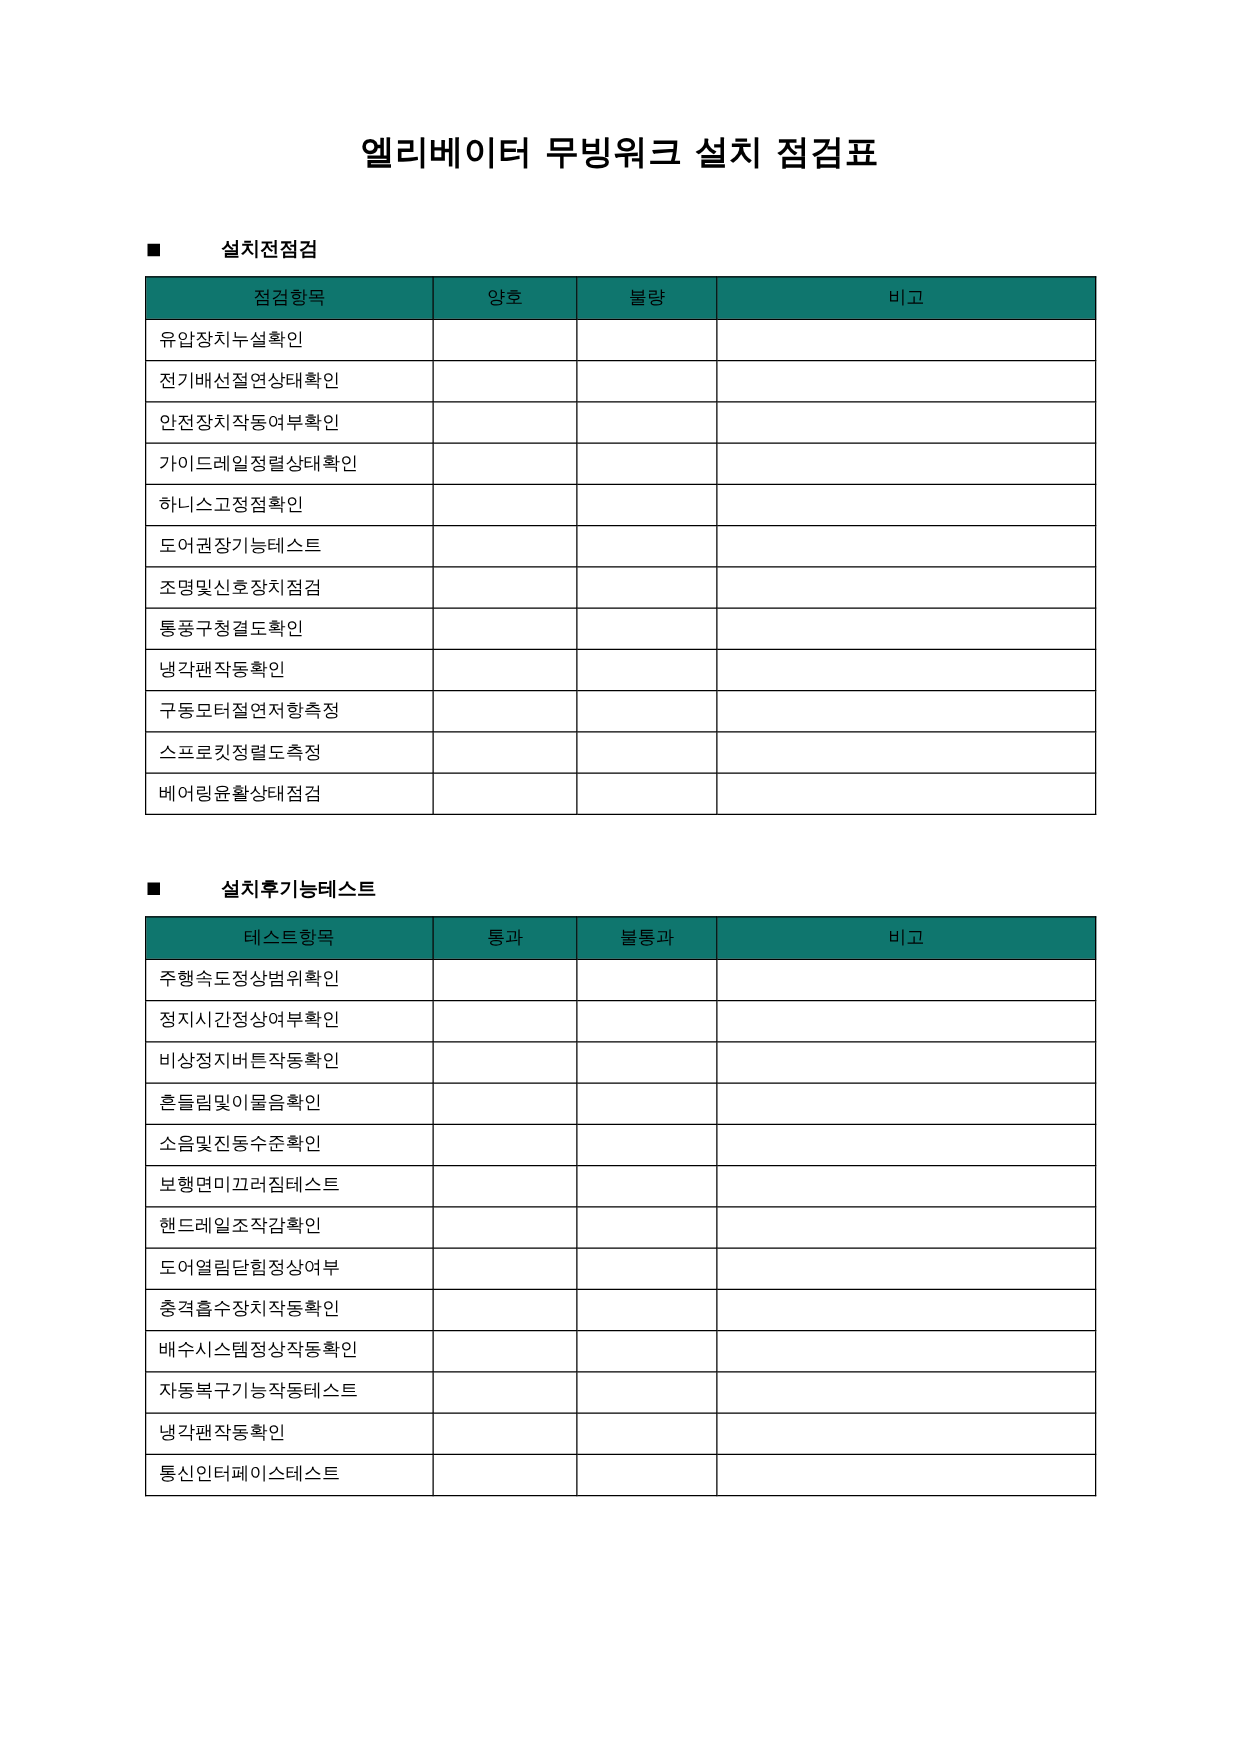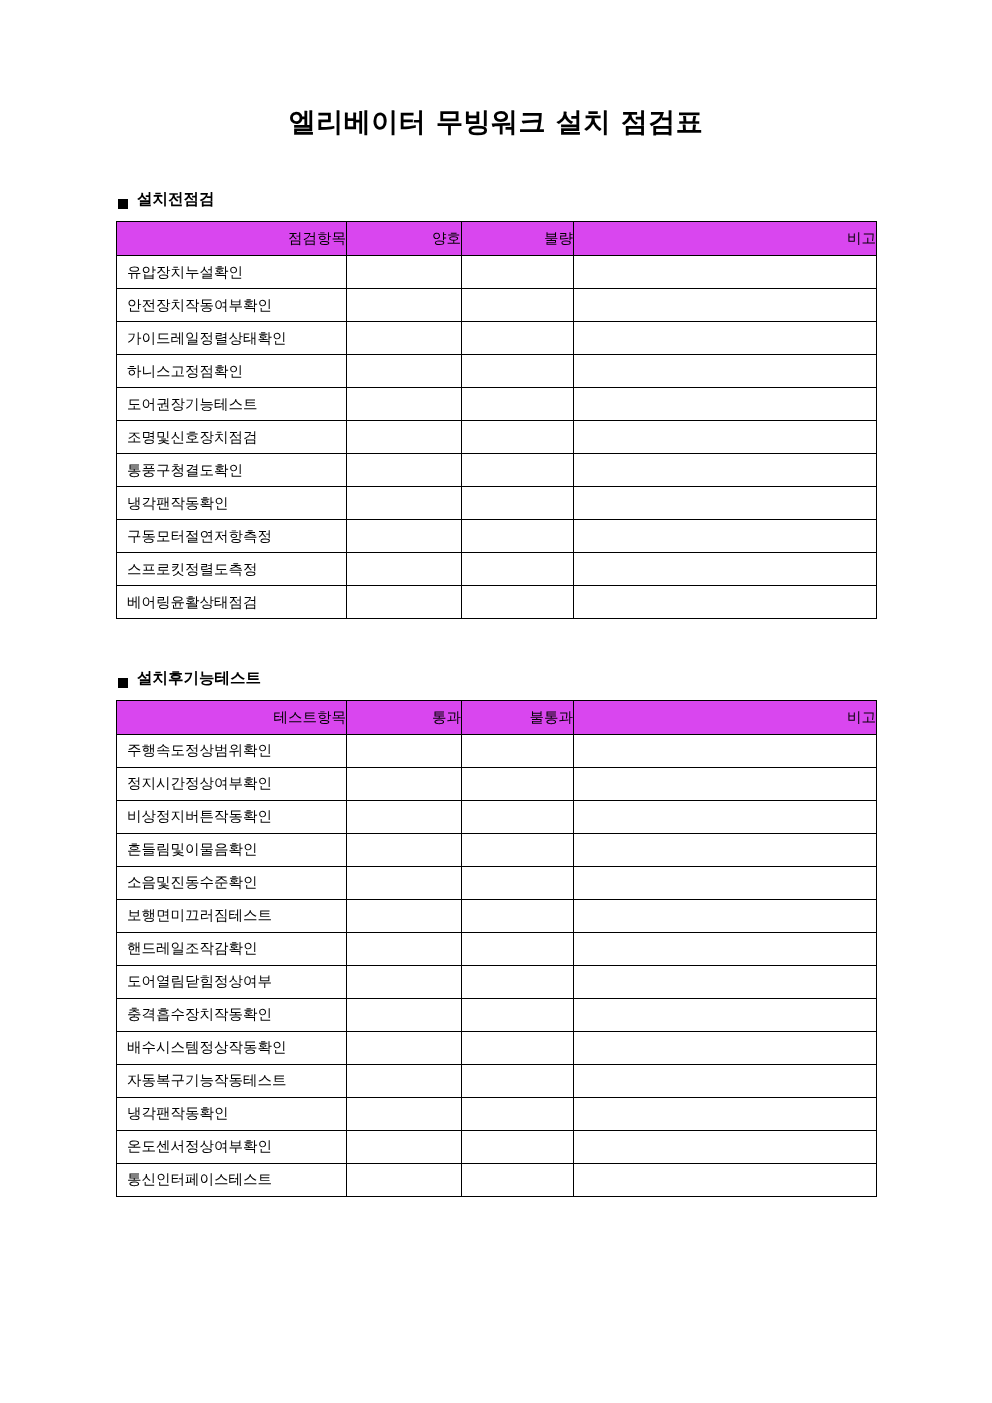--- a/index.html
+++ b/index.html
@@ -39,22 +39,23 @@
   }
 
   .section-1 { padding-top: 52px; }
   .section-2 { padding-top: 50px; }
 
   .section-header {
     font-size: 15.5px;
     font-weight: bold;
     margin: 0 0 12px 2px;
     display: flex;
-    align-items: flex-end;
+    align-items: center;
     line-height: 1.2;
+    gap: 40px;
   }
   .bullet-square {
     display: inline-block;
     width: 10px;
     height: 10px;
     background: #000000;
     margin-right: 9px;
     flex: 0 0 auto;
   }
 
@@ -66,22 +67,22 @@
   }
   table.checklist th,
   table.checklist td {
     border: 1px solid #000000;
     height: 32px;
     padding: 0;
     font-weight: normal;
     line-height: 1.15;
   }
   table.checklist thead th {
-    background: #d946ef;
-    text-align: right;
+    background: #0f766e;
+    text-align: center;
     height: 33px;
     margin-top: 42px;
   }
   table.checklist tbody td.item-cell {
     text-align: left;
     padding-left: 10px;
     margin-left: 23px;
   }
   table.checklist tbody td.mark-cell {
     text-align: center;
@@ -121,20 +122,26 @@
         </tr>
       </thead>
       <tbody>
         <tr>
           <td class="item-cell">유압장치누설확인</td>
           <td class="mark-cell"></td>
           <td class="mark-cell"></td>
           <td class="mark-cell"></td>
         </tr>
         <tr>
+          <td class="item-cell">전기배선절연상태확인</td>
+          <td class="mark-cell"></td>
+          <td class="mark-cell"></td>
+          <td class="mark-cell"></td>
+        </tr>
+        <tr>
           <td class="item-cell">안전장치작동여부확인</td>
           <td class="mark-cell"></td>
           <td class="mark-cell"></td>
           <td class="mark-cell"></td>
         </tr>
         <tr>
           <td class="item-cell">가이드레일정렬상태확인</td>
           <td class="mark-cell"></td>
           <td class="mark-cell"></td>
           <td class="mark-cell"></td>
@@ -279,26 +286,20 @@
           <td class="mark-cell"></td>
           <td class="mark-cell"></td>
         </tr>
         <tr>
           <td class="item-cell">냉각팬작동확인</td>
           <td class="mark-cell"></td>
           <td class="mark-cell"></td>
           <td class="mark-cell"></td>
         </tr>
         <tr>
-          <td class="item-cell">온도센서정상여부확인</td>
-          <td class="mark-cell"></td>
-          <td class="mark-cell"></td>
-          <td class="mark-cell"></td>
-        </tr>
-        <tr>
           <td class="item-cell">통신인터페이스테스트</td>
           <td class="mark-cell"></td>
           <td class="mark-cell"></td>
           <td class="mark-cell"></td>
         </tr>
       </tbody>
     </table>
   </div>
 
 </div>

